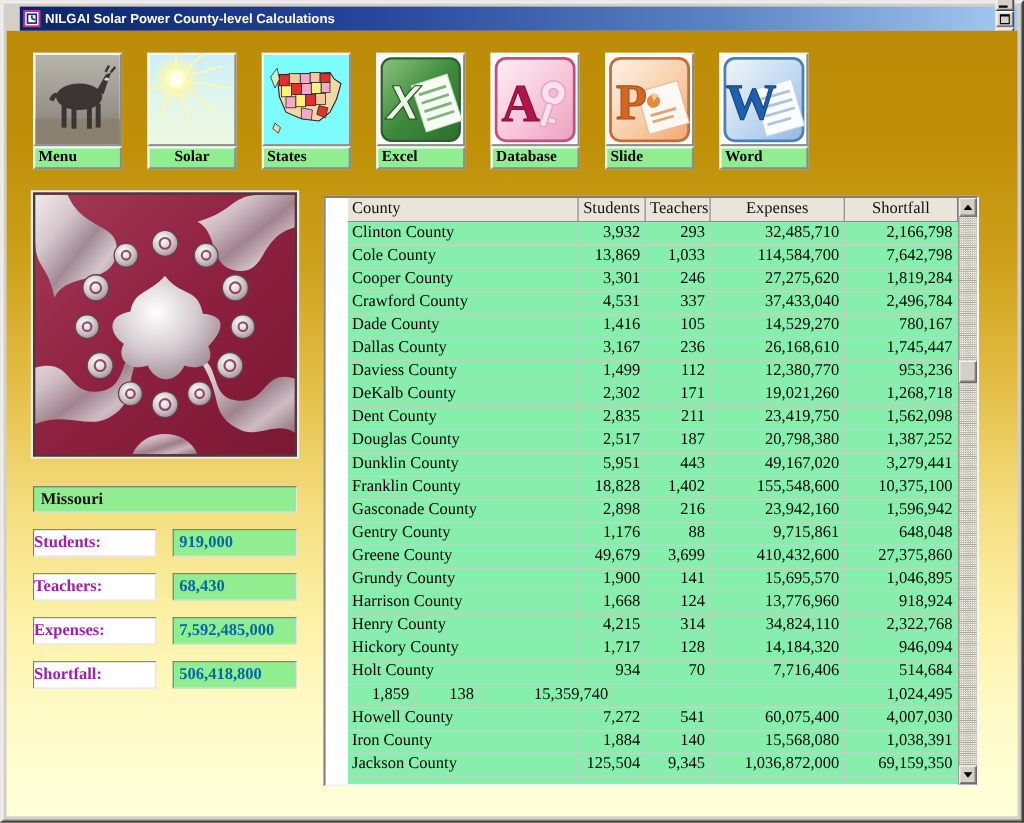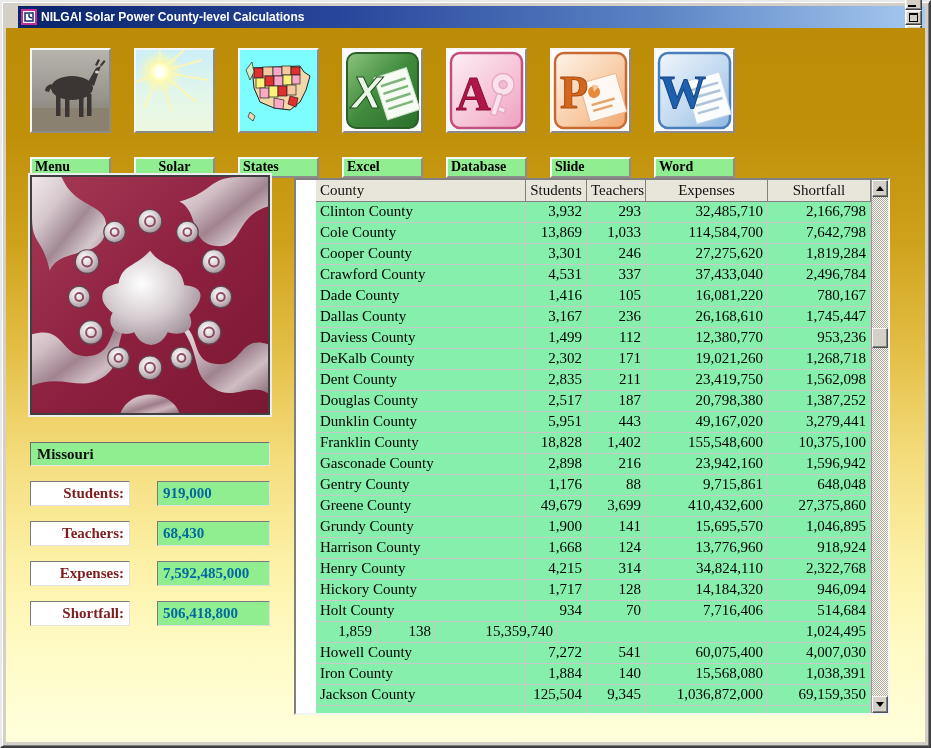--- a/index.html
+++ b/index.html
@@ -53,21 +53,21 @@
   .tool:nth-of-type(7){ left:648px; }
   .tool-img{
     height:85px; background:#fff; overflow:hidden;
     border:2px solid; border-color:#F6F6F6 #8C8C8C #8C8C8C #F6F6F6;
   }
   .tool-img svg{ display:block; width:100%; height:100%; }
   .tool-label{
     height:21px; background:#90EE90;
     border:2px solid; border-color:#F6F6F6 #8C8C8C #8C8C8C #F6F6F6;
     font:bold 14px "Liberation Serif", serif; color:#000;
-    line-height:16px; padding-left:3px; white-space:nowrap;margin-top:24px;
+    line-height:16px; padding-left:3px; white-space:nowrap;
   }
   .tool:nth-of-type(2) .tool-label{ text-align:center; padding-left:0; }
 
   
   .fractal{
     position:absolute; left:24px; top:147px; width:240px; height:240px;
     border:2px solid #3F3F3F; box-shadow:0 0 0 2px #EDEDED;
     background:#8E2040;
   }
   .fractal svg{ display:block; width:100%; height:100%; }
@@ -76,24 +76,24 @@
   .state-bar{
     position:absolute; left:24px; top:414px; width:240px; height:24px;
     background:#90EE90; border:1px solid; border-color:#6E6E6E #E6E6E6 #E6E6E6 #6E6E6E;
     font:bold 15px "Liberation Serif", serif; color:#111;
     line-height:22px; padding-left:6px;
   }
   .frow{ position:absolute; left:24px; width:240px; height:25px; }
   .frow.r0{ top:453px; } .frow.r1{ top:493px; }
   .frow.r2{ top:533px; } .frow.r3{ top:573px; }
   .flabel{
-    position:absolute; left:0; top:0; width:100px; height:25px;
+    position:absolute; left:0; top:0; width:112px; height:25px;
     background:#fff; border:1px solid; border-color:#7A7A7A #E0E0E0 #E0E0E0 #7A7A7A;
-    font:bold 15px "Liberation Serif", serif; color:#7f1d1d;
-    text-align:right; line-height:23px; padding-right:5px;
+    font:bold 15px "Liberation Serif", serif; color:#a21caf;
+    line-height:23px; padding-right:5px;
   }
   .fvalue{
     position:absolute; left:127px; top:0; width:113px; height:25px;
     background:#90EE90; border:1px solid; border-color:#7A7A7A #E0E0E0 #E0E0E0 #7A7A7A;
     font:bold 15px "Liberation Serif", serif; color:#0369a1;
     line-height:23px; padding-left:5px; white-space:nowrap;
   }
 
   
   .table-wrap{
@@ -484,21 +484,21 @@
               <div class="td c0">Crawford County</div>
               <div class="td c1">4,531</div>
               <div class="td c2">337</div>
               <div class="td c3">37,433,040</div>
               <div class="td c4">2,496,784</div>
             </div>
             <div class="trow">
               <div class="td c0">Dade County</div>
               <div class="td c1">1,416</div>
               <div class="td c2">105</div>
-              <div class="td c3">16,081,220</div>
+              <div class="td c3">14,529,270</div>
               <div class="td c4">780,167</div>
             </div>
             <div class="trow">
               <div class="td c0">Dallas County</div>
               <div class="td c1">3,167</div>
               <div class="td c2">236</div>
               <div class="td c3">26,168,610</div>
               <div class="td c4">1,745,447</div>
             </div>
             <div class="trow">

